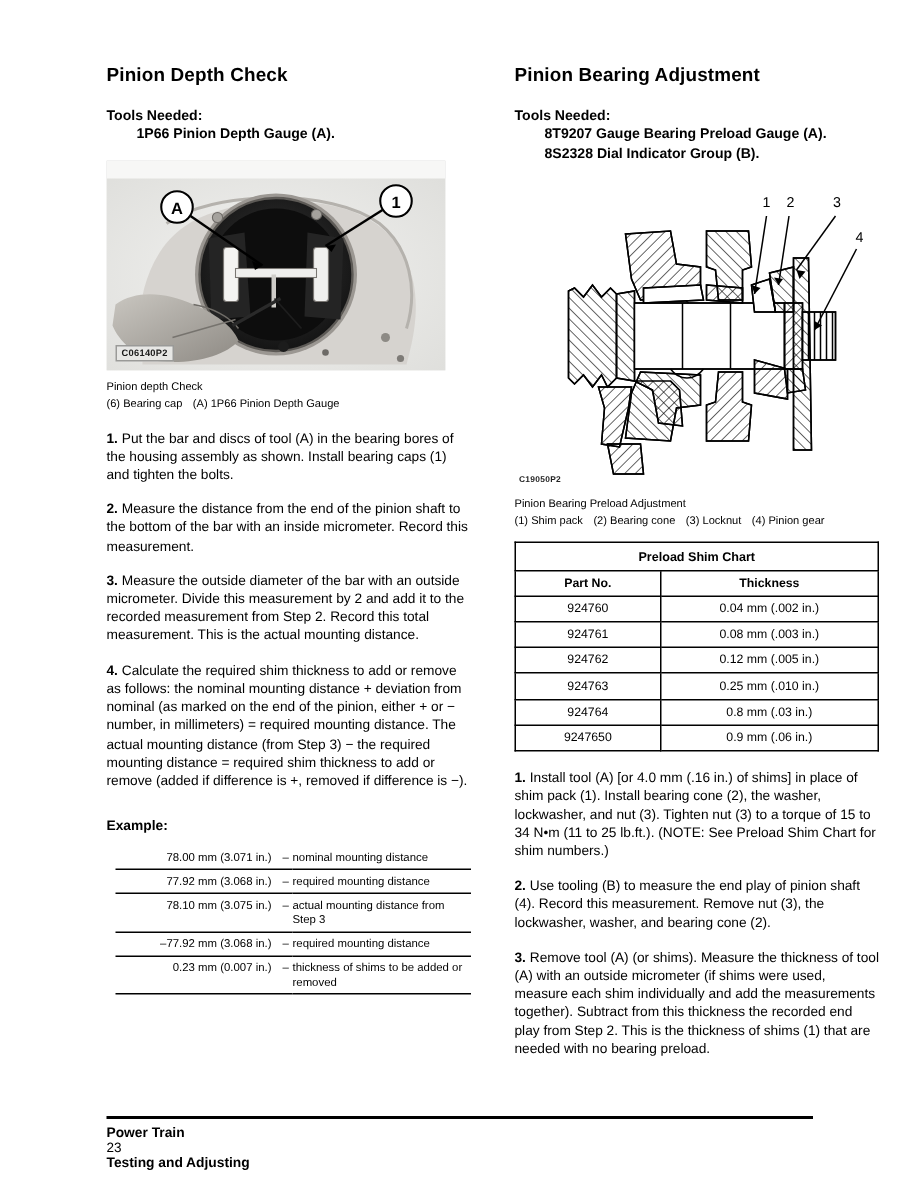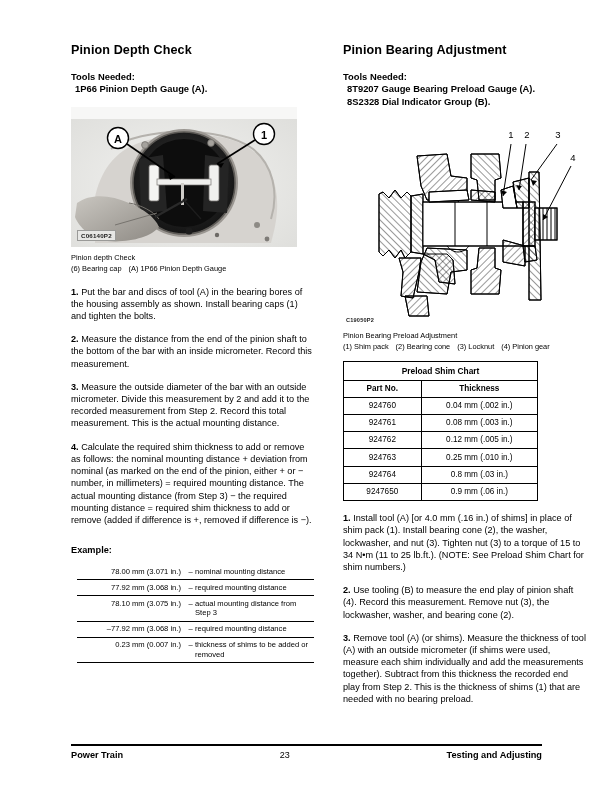--- a/index.html
+++ b/index.html
@@ -41,21 +41,21 @@
   }
   .tools-label {
     font-size: 9.4px;
     font-weight: bold;
     margin: 0;
     line-height: 1.32;
   }
   .tools-item {
     font-size: 9.4px;
     font-weight: bold;
-    margin: 0 0 0 4px;
+    margin: 0 0 0 20px;
     line-height: 1.36;
   }
 
   
   .figure { margin-top: 11px; }
   .photo-wrap {
     position: relative;
     width: 226px;
     height: 140px;
     overflow: hidden;
@@ -136,21 +136,21 @@
     text-align: center;
   }
   table.example td.desc { text-align: left; }
   table.example tr.ruled td { border-top: .9px solid #000; }
   table.example tr.bottom-rule td { border-bottom: .9px solid #000; }
 
   
   table.shim {
     border-collapse: collapse;
     margin-top: 9px;
-    width: 195px;
+    width: 243px;
     font-size: 8.2px;
   }
   table.shim th, table.shim td {
     border: .8px solid #000;
     text-align: center;
     padding: 3.2px 2px;
     line-height: 1.2;
   }
   table.shim th.chart-title {
     font-size: 8.4px;
@@ -175,20 +175,21 @@
   }
   .footer {
     position: absolute;
     left: 71px;
     top: 750px;
     width: 471px;
     font-size: 9.2px;
     font-weight: bold;
     display: flex;
     align-items: baseline;
+    flex-direction: column;
   }
   .footer .left  { flex: 0 0 auto; }
   .footer .mid   { flex: 1 1 auto; text-align: center; font-weight: normal; font-size: 9px; }
   .footer .right { flex: 0 0 auto; }
 </style>
 </head>
 <body>
 
 <div class="page">
 

